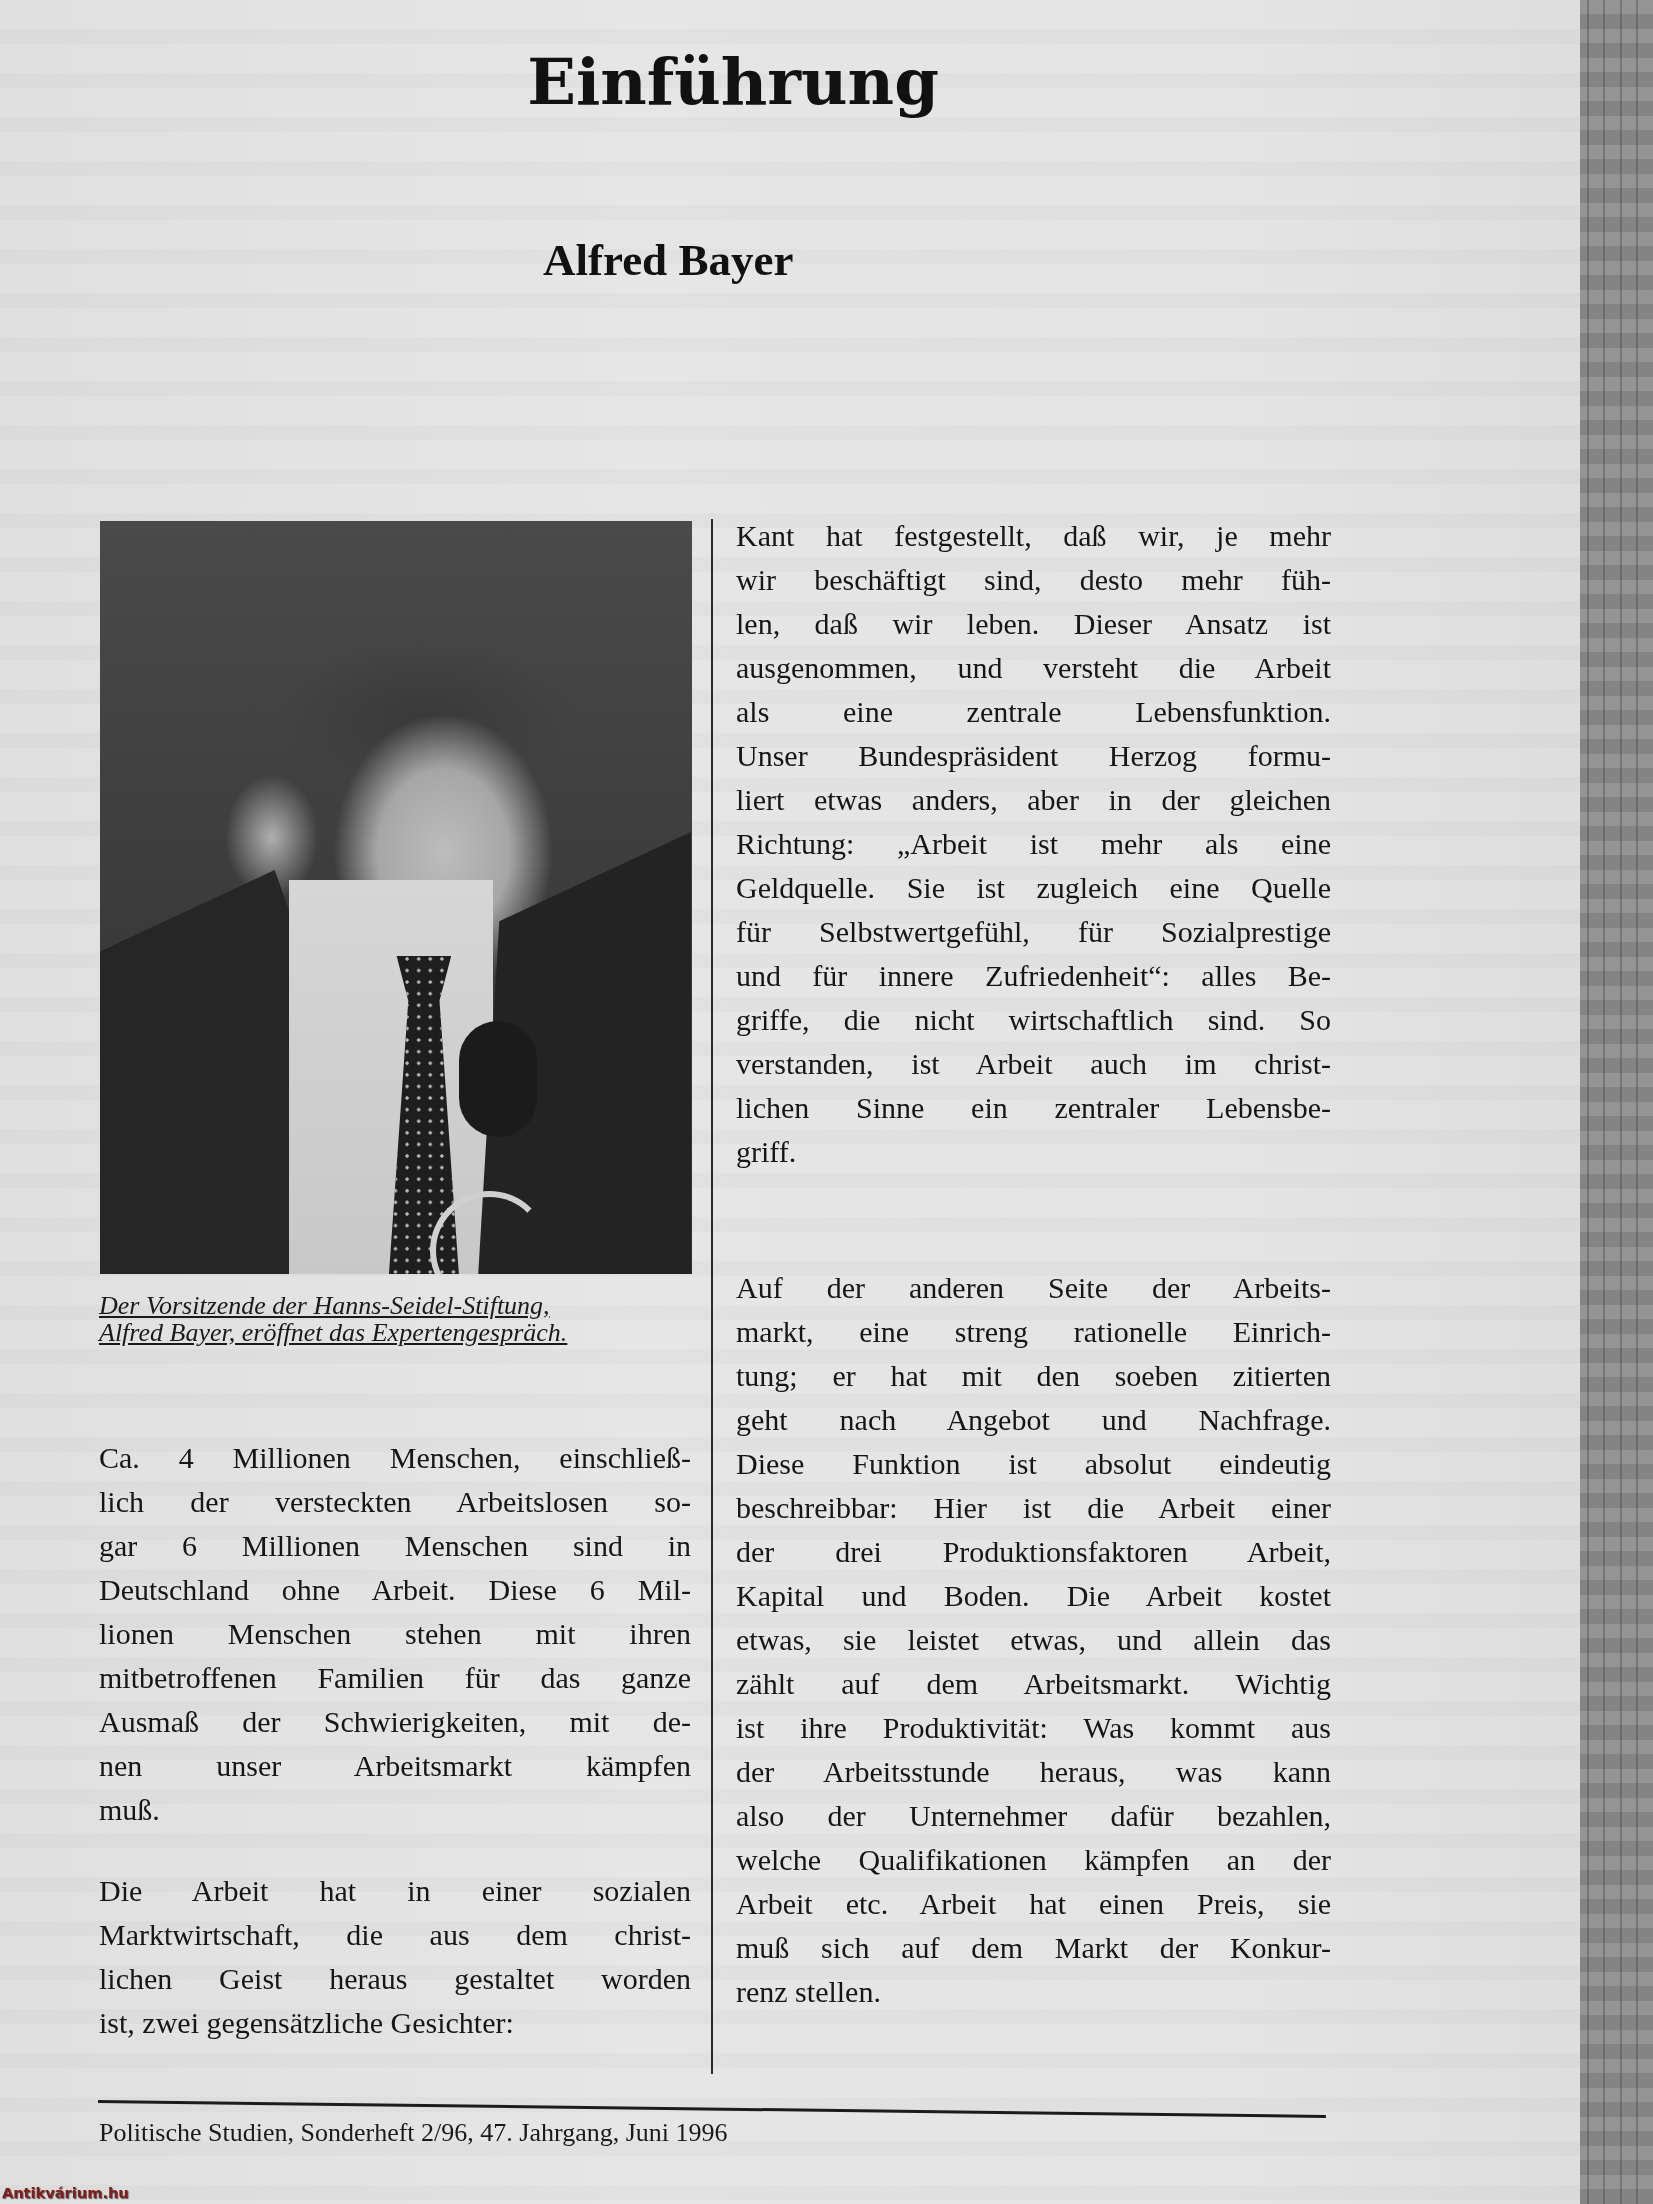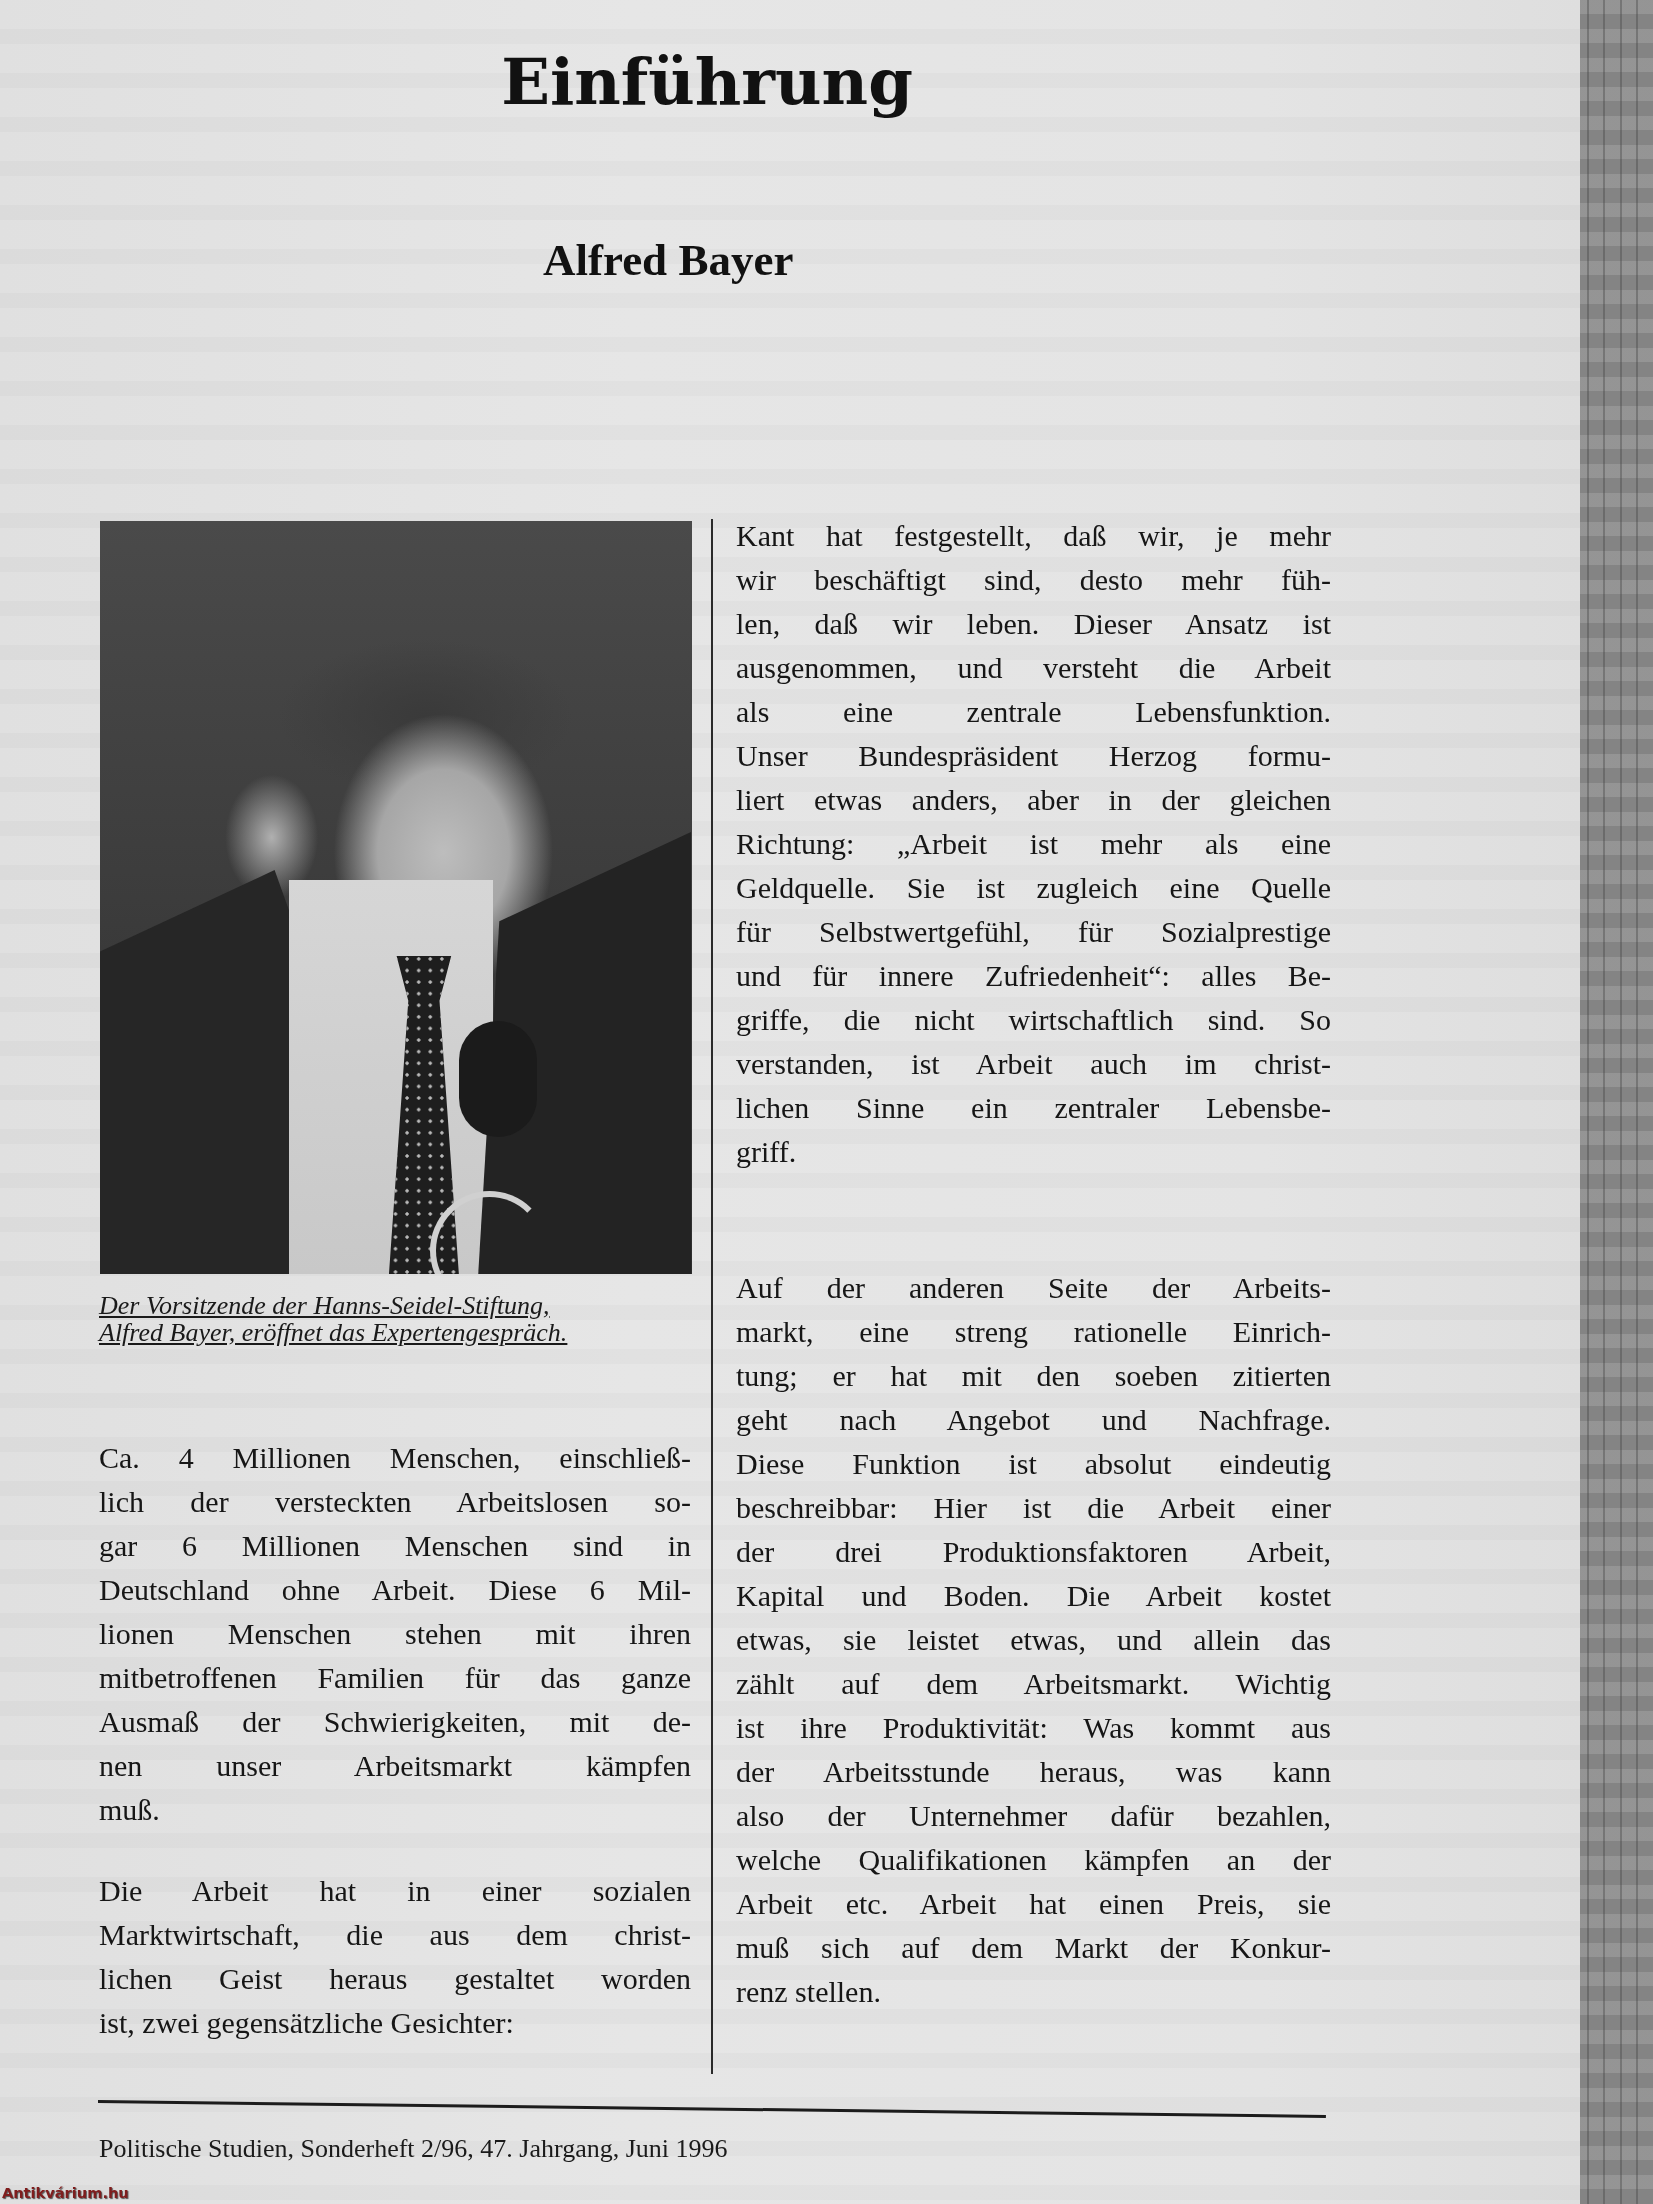--- a/index.html
+++ b/index.html
@@ -19,21 +19,21 @@
     pointer-events: none;
   }
   .table-surface {
     position: absolute; left: 1580px; top: 0; width: 74px; height: 2205px;
     background:
       repeating-linear-gradient(90deg, rgba(60,60,60,0.0) 0px, rgba(60,60,60,0.0) 6.8px, rgba(60,60,60,0.35) 6.8px, rgba(60,60,60,0.35) 8.7px, rgba(60,60,60,0) 8.7px, rgba(60,60,60,0) 16.5px),
       repeating-linear-gradient(180deg, rgba(255,255,255,0.06) 0px, rgba(255,255,255,0.06) 13.6px, rgba(0,0,0,0.07) 13.6px, rgba(0,0,0,0.07) 29px),
       #8e8e8e;
   }
   .title {
-    position: absolute; left: 479px; top: 43px; width: 456px; text-align: center;
+    position: absolute; left: 505px; top: 43px; width: 456px; text-align: center;
     font-family: "DejaVu Serif", "Liberation Serif", serif;
     font-weight: bold; font-size: 64px; line-height: 78px; letter-spacing: 0px; color: #111;
   }
   .author {
     position: absolute; left: 543px; top: 231px; width: 340px; text-align: left;
     font-family: "Liberation Serif", serif; font-weight: bold; font-size: 45px; line-height: 58px; color: #111;
   }
   .photo {
     position: absolute; left: 100px; top: 521px; width: 592px; height: 753px;
     background:
@@ -73,21 +73,21 @@
   .col-right { left: 736px; width: 595px; }
   .line { display: block; white-space: nowrap; height: 44px; }
   .line.j { text-align: justify; text-align-last: justify; white-space: normal; overflow: hidden; }
   .caption {
     position: absolute; left: 99px; top: 1292px; width: 602px;
     font-family: "Liberation Serif", serif; font-style: italic; font-size: 26px; line-height: 27px; color: #1a1a1a;
   }
   .caption .line { height: 27px; text-decoration: underline; }
   .vrule { position: absolute; left: 711px; top: 519px; width: 1.9px; height: 1555px; background: #2a2a2a; }
   .hrule { position: absolute; left: 98px; top: 2100px; width: 1228px; height: 2.9px; background: #1c1c1c; transform: rotate(0.7deg); transform-origin: left center; }
-  .footer { position: absolute; left: 99px; top: 2117px; font-size: 26px; line-height: 31px; color: #1a1a1a; margin-top: 16px; }
+  .footer { position: absolute; left: 99px; top: 2117px; font-size: 26px; line-height: 31px; color: #1a1a1a; }
   .watermark {
     position: absolute; left: 1.9px; top: 2184px; font-family: "DejaVu Sans", sans-serif; font-weight: bold;
     font-size: 14.6px; color: #7f1d1d; text-shadow: 1px 1px 1px #555;
   }
 </style>
 </head>
 <body>
 
 <div class="page"></div>
 <div class="showthrough"></div>

